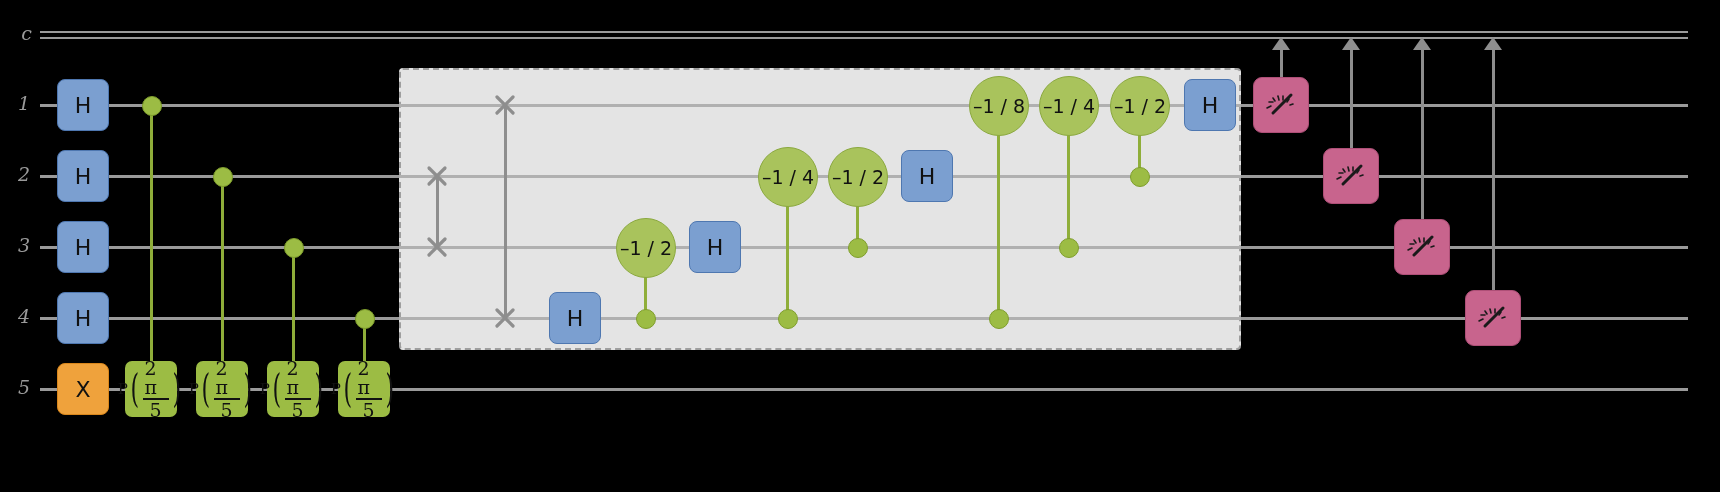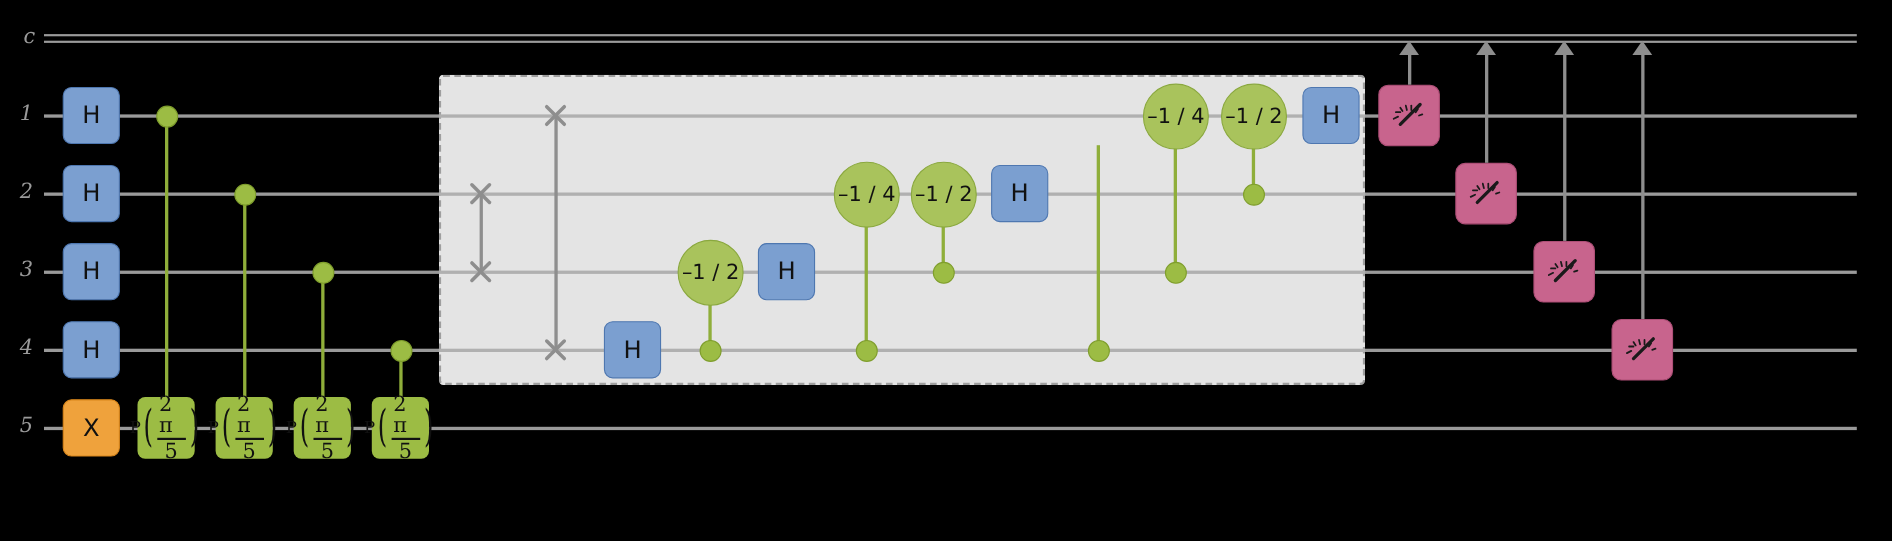--- a/index.html
+++ b/index.html
@@ -245,20 +245,23 @@
     <div class="abs cbubble" style="left: 758px; top: 147px; width: 58px; height: 58px;">
       <span>–1 / 4</span>
     </div>
     <div class="abs cline" style="left: 855.5px; top: 203px; height: 42px;"></div>
     <div class="abs cdot" style="left: 848px; top: 238px; width: 18px; height: 18px;"></div>
     <div class="abs cbubble" style="left: 828px; top: 147px; width: 58px; height: 58px;">
       <span>–1 / 2</span>
     </div>
     <div class="abs cline" style="left: 996.5px; top: 132px; height: 184px;"></div>
     <div class="abs cdot" style="left: 989px; top: 309px; width: 18px; height: 18px;"></div>
+    <div class="abs cbubble" style="left: 969px; top: 76px; width: 58px; height: 58px;">
+      <span>–1 / 8</span>
+    </div>
     <div class="abs cline" style="left: 1066.5px; top: 132px; height: 113px;"></div>
     <div class="abs cdot" style="left: 1059px; top: 238px; width: 18px; height: 18px;"></div>
     <div class="abs cbubble" style="left: 1039px; top: 76px; width: 58px; height: 58px;">
       <span>–1 / 4</span>
     </div>
     <div class="abs cline" style="left: 1137.5px; top: 132px; height: 42px;"></div>
     <div class="abs cdot" style="left: 1130px; top: 167px; width: 18px; height: 18px;"></div>
     <div class="abs cbubble" style="left: 1110px; top: 76px; width: 58px; height: 58px;">
       <span>–1 / 2</span>
     </div>

